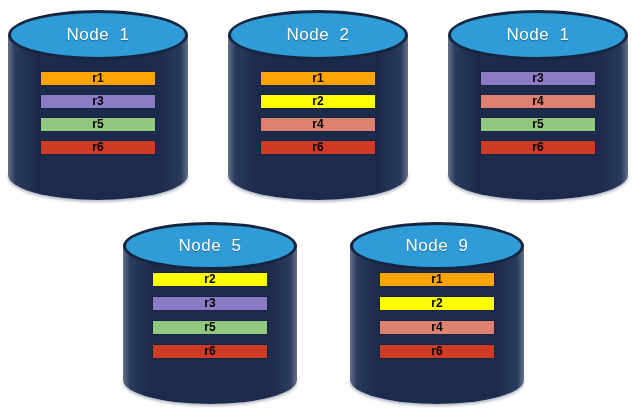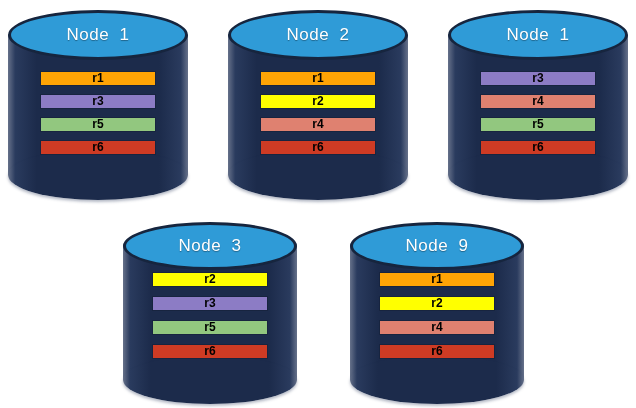--- a/index.html
+++ b/index.html
@@ -156,21 +156,21 @@
         <div class="bar" style="background: rgb(206, 59, 36);">
           <span class="bar-label">r6</span>
         </div>
       </div>
     </div>
 
     <div class="cylinder row-bottom" style="left: 123px; top: 222px; width: 174px; height: 182px;">
       <div class="cyl-body"></div>
       <div class="cyl-bottom"></div>
       <div class="cyl-top">
-        <span class="node-label">Node  3</span>
+        <span class="node-label">Node  5</span>
       </div>
       <div class="bars">
         <div class="bar" style="background: rgb(255, 255, 0);">
           <span class="bar-label">r2</span>
         </div>
         <div class="bar" style="background: rgb(140, 124, 197);">
           <span class="bar-label">r3</span>
         </div>
         <div class="bar" style="background: rgb(146, 199, 127);">
           <span class="bar-label">r5</span>

